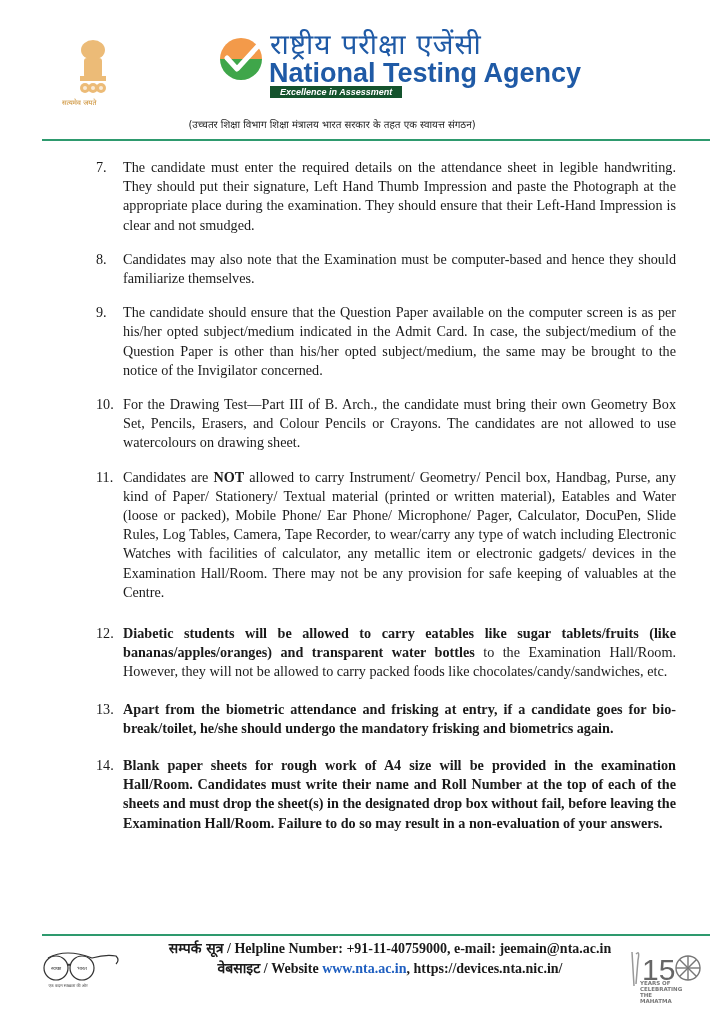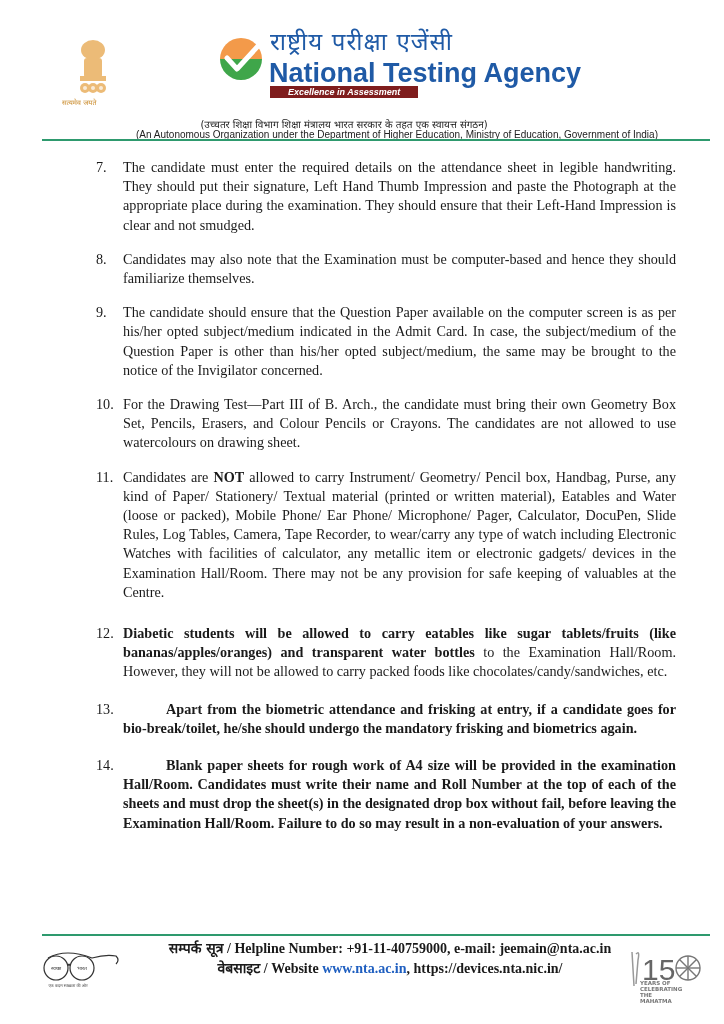--- a/index.html
+++ b/index.html
@@ -4,32 +4,32 @@
   <style>
     html, body { margin: 0; padding: 0; background: #ffffff; }
     body {
       width: 724px; height: 1024px; position: relative; overflow: hidden;
       font-family: "Liberation Serif", serif; color: #1a1a1a;
     }
     .header { position: absolute; left: 0; top: 0; width: 724px; height: 145px; }
     .emblem { position: absolute; left: 58px; top: 36px; width: 70px; height: 72px; }
     .emblem-caption { position: absolute; left: 62px; top: 98px; font-size: 7px; color: #c98a2a; font-family: "DejaVu Sans", sans-serif; }
     .nta-logo { position: absolute; left: 218px; top: 36px; width: 46px; height: 46px; }
-    .nta-hindi { position: absolute; left: 270px; top: 24px; font-size: 24px; color: #1f5aa6; font-family: "DejaVu Sans", sans-serif; letter-spacing: 1px; }
+    .nta-hindi { position: absolute; left: 270px; top: 24px; font-size: 28px; color: #1f5aa6; font-family: "DejaVu Sans", sans-serif; letter-spacing: 1px; }
     .nta-eng { position: absolute; left: 269px; top: 58px; font-size: 27px; font-weight: bold; color: #1f5aa6; font-family: "Liberation Sans", sans-serif; }
-    .tagline { position: absolute; left: 270px; top: 86px; background: #7f1d1d; color: #fff; font-size: 9px; font-style: italic; font-weight: bold; font-family: "Liberation Sans", sans-serif; padding: 1px 18px; }
-    .sub-hindi { position: absolute; left: 12px; width: 624px; top: 117px; text-align: center; font-size: 10px; font-family: "DejaVu Sans", sans-serif; color: #222; padding-left: 40px; box-sizing: border-box; }
+    .tagline { position: absolute; left: 270px; top: 86px; background: #14532d; color: #fff; font-size: 9px; font-style: italic; font-weight: bold; font-family: "Liberation Sans", sans-serif; padding: 1px 10px; }
+    .sub-hindi { position: absolute; left: 0; width: 624px; top: 117px; text-align: center; font-size: 10px; font-family: "DejaVu Sans", sans-serif; color: #222; padding-left: 40px; box-sizing: border-box; }
     .sub-eng { position: absolute; left: 0; width: 724px; top: 129px; text-align: center; font-size: 10px; font-family: "Liberation Sans", sans-serif; color: #222; padding-left: 70px; box-sizing: border-box; }
     .header-rule { position: absolute; left: 42px; top: 139px; width: 668px; height: 2px; background: #2e9a6e; }
 
     .content { position: absolute; left: 96px; top: 158px; width: 580px; }
     .item { position: relative; padding-left: 27px; font-size: 14.2px; line-height: 19.2px; text-align: justify; margin-bottom: 15px; }
     .item .num { position: absolute; left: 0; top: 0; }
     .item b { font-weight: bold; }
-    .item.bold .text { font-weight: bold; margin-left: 43px; }
+    .item.bold .text { font-weight: bold; }
 
     .footer-rule { position: absolute; left: 42px; top: 934px; width: 668px; height: 2px; background: #2e9a6e; }
     .footer { position: absolute; left: 0; top: 938px; width: 665px; height: 60px; }
     .helpline { position: absolute; left: 150px; width: 480px; top: 0; text-align: center; font-size: 14px; font-weight: bold; }
     .website { position: absolute; left: 150px; width: 480px; top: 20px; text-align: center; font-size: 14px; font-weight: bold; }
     .website a { color: #1f5fc0; }
     .hindi-sm { font-family: "DejaVu Sans", sans-serif; font-size: 14px; }
     .swachh { position: absolute; left: 36px; top: 12px; width: 100px; height: 40px; }
     .mahatma { position: absolute; left: 622px; top: 8px; width: 86px; height: 56px; }
     .mahatma-text { position: absolute; left: 640px; top: 42px; font-size: 5.5px; line-height: 6px; color: #777; font-family: "DejaVu Sans", sans-serif; font-weight: bold; }
@@ -58,21 +58,20 @@
   <svg class="nta-logo" viewBox="0 0 46 46">
     <path d="M23 2 A21 21 0 0 1 44 23 L23 23 Z" fill="#f39a4a"></path>
     <path d="M2 23 A21 21 0 0 1 23 2 L23 23 Z" fill="#f39a4a"></path>
     <path d="M2 23 A21 21 0 0 0 44 23 Z" fill="#3fa64a"></path>
     <path d="M9 22 L19 33 L40 10" stroke="#fff" stroke-width="5" fill="none" stroke-linecap="round" stroke-linejoin="round"></path>
   </svg>
   <div class="nta-hindi">राष्ट्रीय परीक्षा एजेंसी</div>
   <div class="nta-eng">National Testing Agency</div>
   <div class="tagline">Excellence in Assessment</div>
   <div class="sub-hindi">(उच्चतर शिक्षा विभाग शिक्षा मंत्रालय भारत सरकार के तहत एक स्वायत्त संगठन)</div>
-  <div class="sub-eng">(An Autonomous Organization under the Department of Higher Education, Ministry of Education, Government of India)</div>
   <div class="header-rule"></div>
 </div>
 
 <div class="content">
   <div class="item">
     <span class="num">7.</span>
     <span class="text">The candidate must enter the required details on the attendance sheet in legible handwriting. They should put their signature, Left Hand Thumb Impression and paste the Photograph at the appropriate place during the examination. They should ensure that their Left-Hand Impression is clear and not smudged.</span>
   </div>
   <div class="item">
     <span class="num">8.</span>

